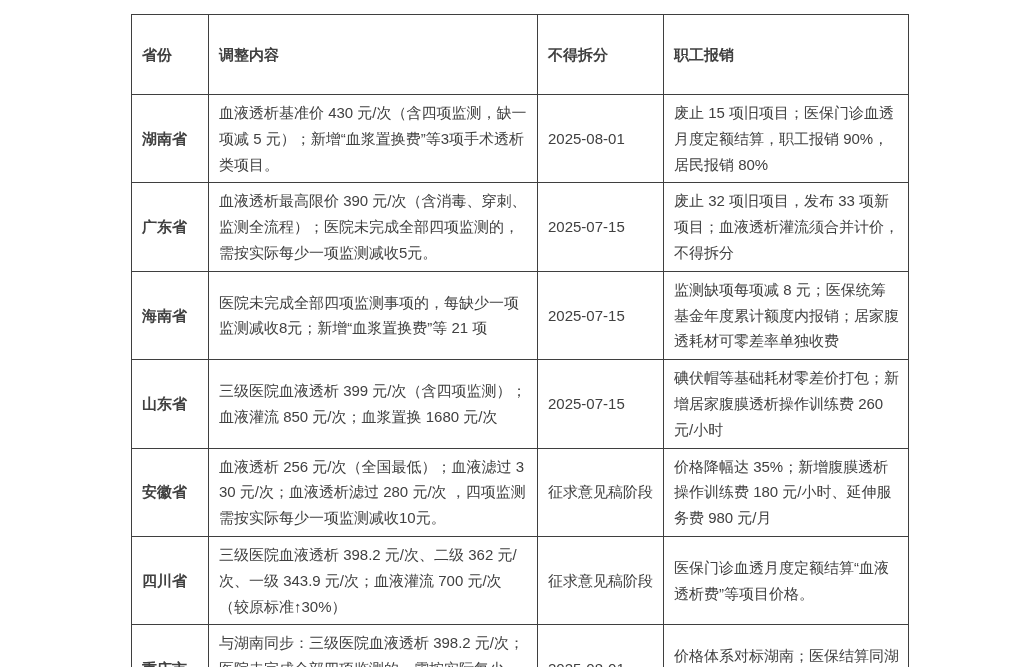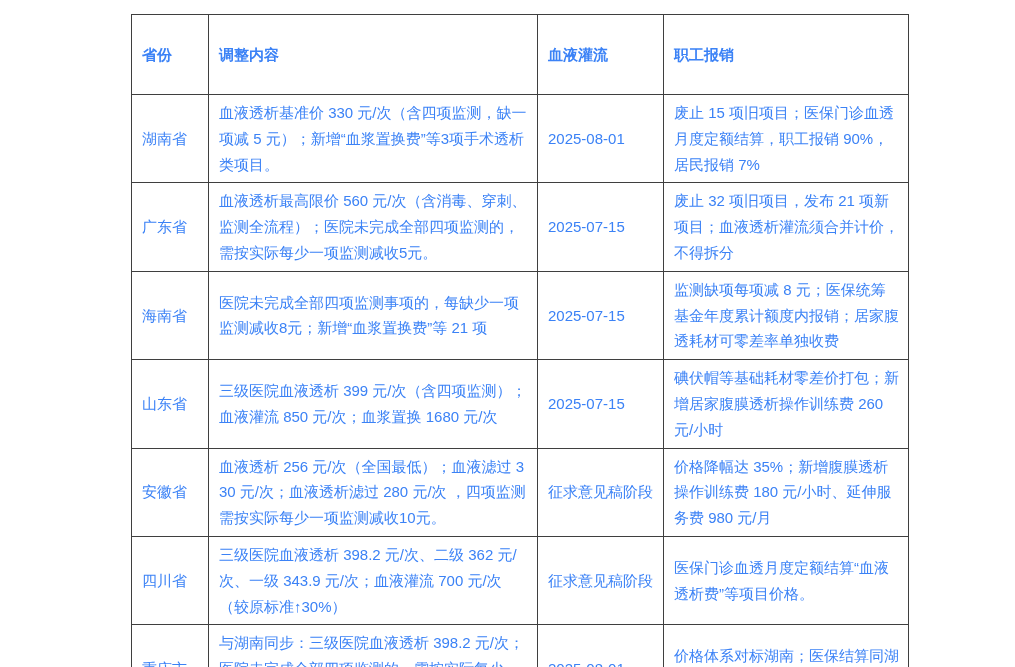--- a/index.html
+++ b/index.html
@@ -28,30 +28,30 @@
   table.price-table col.c-notes    { width: 245px; }
 
   table.price-table th,
   table.price-table td {
     border: 1px solid #3f3f3f;
     vertical-align: middle;
     text-align: left;
     padding: 5px 8px 5px 10px;
     font-size: 15px;
     line-height: 1.72;
-    color: #3b82f6;
+    color: #404040;
     word-break: break-all;
   }
   table.price-table thead tr { height: 80px; }
   table.price-table th {
     font-weight: bold;
     font-size: 15px;
   }
   td.province {
-    font-weight: normal;
+    font-weight: bold;
     font-size: 16px;
     word-break: keep-all;
   }
   td.time {
     font-size: 15px;
     word-break: keep-all;
     margin-top: 31px;
   }
   tr.r0 { height: 82px; }
   tr.r1 { height: 80px; }
@@ -69,36 +69,36 @@
     <colgroup>
       <col class="c-province">
       <col class="c-content">
       <col class="c-time">
       <col class="c-notes">
     </colgroup>
     <thead>
       <tr>
         <th>省份</th>
         <th>调整内容</th>
-        <th>血液灌流</th>
+        <th>不得拆分</th>
         <th>职工报销</th>
       </tr>
     </thead>
     <tbody>
       <tr class="r0">
         <td class="province">湖南省</td>
-        <td class="content">血液透析基准价 330 元/次（含四项监测，缺一项减 5 元）；新增“血浆置换费”等3项手术透析类项目。</td>
+        <td class="content">血液透析基准价 430 元/次（含四项监测，缺一项减 5 元）；新增“血浆置换费”等3项手术透析类项目。</td>
         <td class="time">2025-08-01</td>
-        <td class="notes">废止 15 项旧项目；医保门诊血透月度定额结算，职工报销 90%，居民报销 7%</td>
+        <td class="notes">废止 15 项旧项目；医保门诊血透月度定额结算，职工报销 90%，居民报销 80%</td>
       </tr>
       <tr class="r1">
         <td class="province">广东省</td>
-        <td class="content">血液透析最高限价 560 元/次（含消毒、穿刺、监测全流程）；医院未完成全部四项监测的，需按实际每少一项监测减收5元。</td>
+        <td class="content">血液透析最高限价 390 元/次（含消毒、穿刺、监测全流程）；医院未完成全部四项监测的，需按实际每少一项监测减收5元。</td>
         <td class="time">2025-07-15</td>
-        <td class="notes">废止 32 项旧项目，发布 21 项新项目；血液透析灌流须合并计价，不得拆分</td>
+        <td class="notes">废止 32 项旧项目，发布 33 项新项目；血液透析灌流须合并计价，不得拆分</td>
       </tr>
       <tr class="r2">
         <td class="province">海南省</td>
         <td class="content">医院未完成全部四项监测事项的，每缺少一项监测减收8元；新增“血浆置换费”等 21 项</td>
         <td class="time">2025-07-15</td>
         <td class="notes">监测缺项每项减 8 元；医保统筹基金年度累计额度内报销；居家腹透耗材可零差率单独收费</td>
       </tr>
       <tr class="r3">
         <td class="province">山东省</td>
         <td class="content">三级医院血液透析 399 元/次（含四项监测）；血液灌流 850 元/次；血浆置换 1680 元/次</td>

